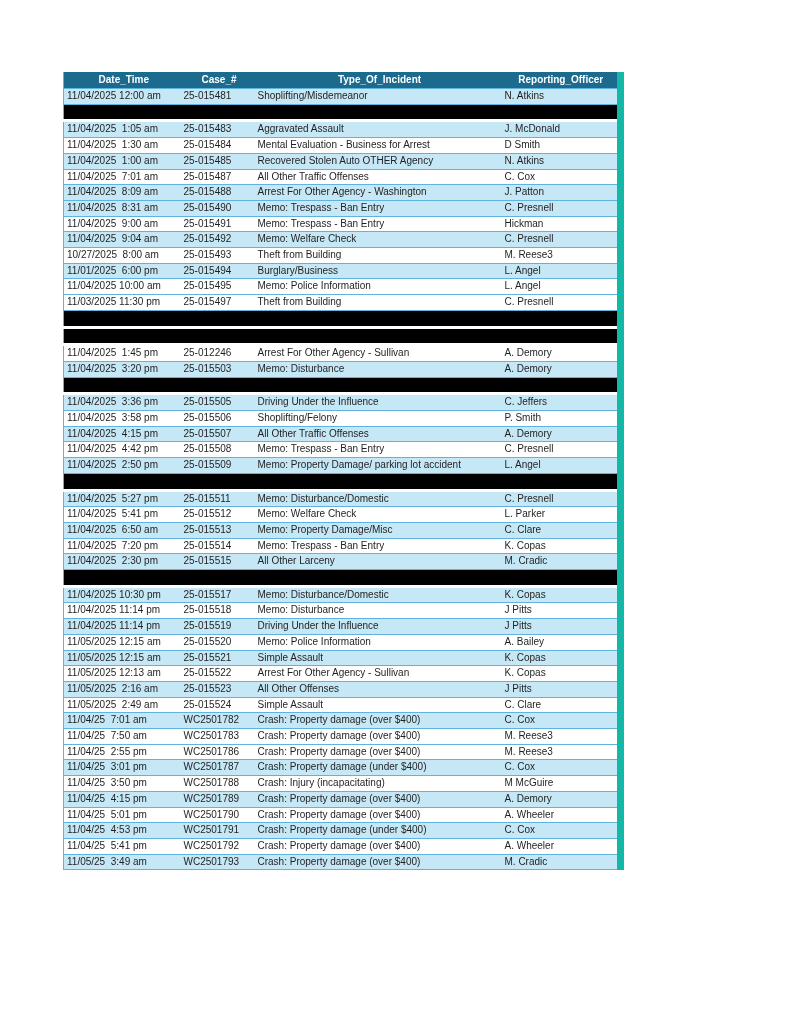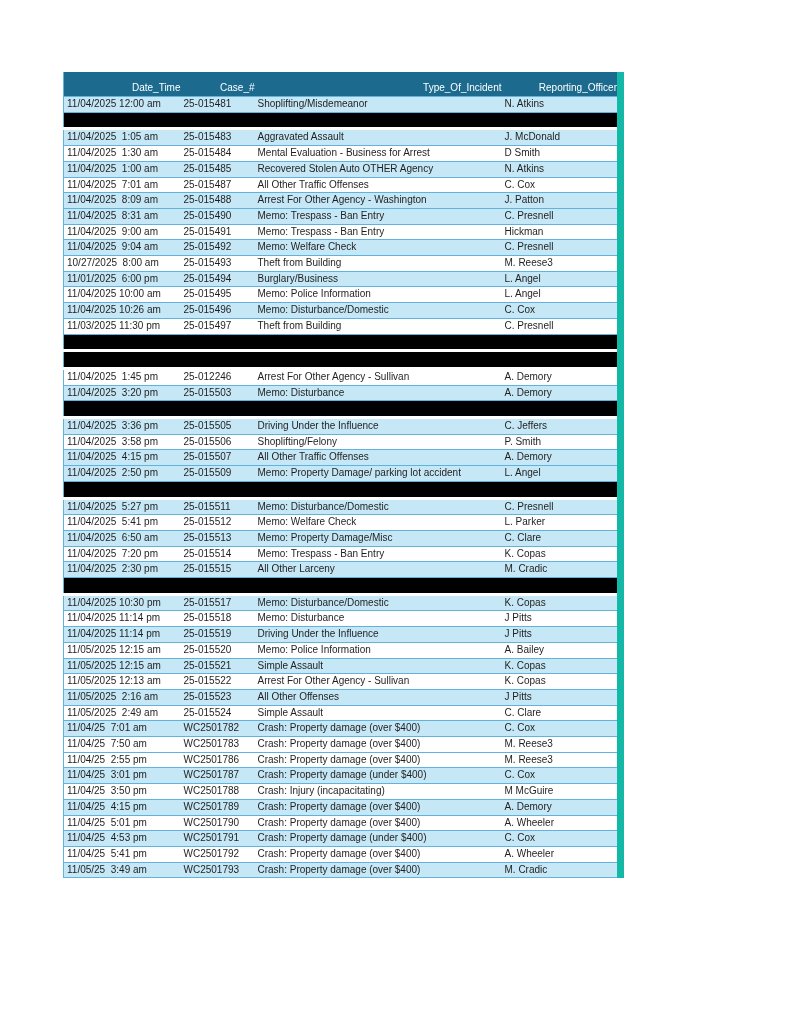--- a/index.html
+++ b/index.html
@@ -25,25 +25,25 @@
   }
   table.log-table col.c-date { width: 117px; }
   table.log-table col.c-case { width: 74px; }
   table.log-table col.c-type { width: 247px; }
   table.log-table col.c-officer { width: 119px; }
 
   table.log-table th {
     background: #1c6a8d;
     color: #ffffff;
     font-size: 10px;
-    font-weight: normal;
-    text-align: right;
+    font-weight: bold;
+    text-align: center;
     height: 15px;
     line-height: 15px;
-    padding: 8px 0 1px 3px;
+    padding: 0 0 1px 3px;
     border-bottom: 1px solid #5fb3dc;
     white-space: pre;
     overflow: hidden;
   }
   table.log-table td {
     font-size: 10px;
     color: #1f1f1f;
     height: 14.7px;
     line-height: 14.7px;
     padding: 0 0 0 3px;
@@ -154,26 +154,20 @@
           <td>25-015494</td>
           <td>Burglary/Business</td>
           <td>L. Angel</td>
         </tr>
         <tr class="row-white">
           <td>11/04/2025 10:00 am</td>
           <td>25-015495</td>
           <td>Memo: Police Information</td>
           <td>L. Angel</td>
         </tr>
-        <tr class="row-blue">
-          <td>11/04/2025 10:26 am</td>
-          <td>25-015496</td>
-          <td>Memo: Disturbance/Domestic</td>
-          <td>C. Cox</td>
-        </tr>
         <tr class="row-white">
           <td>11/03/2025 11:30 pm</td>
           <td>25-015497</td>
           <td>Theft from Building</td>
           <td>C. Presnell</td>
         </tr>
         <tr class="row-black">
           <td></td>
           <td></td>
           <td></td>
@@ -213,20 +207,26 @@
           <td>11/04/2025  3:58 pm</td>
           <td>25-015506</td>
           <td>Shoplifting/Felony</td>
           <td>P. Smith</td>
         </tr>
         <tr class="row-blue">
           <td>11/04/2025  4:15 pm</td>
           <td>25-015507</td>
           <td>All Other Traffic Offenses</td>
           <td>A. Demory</td>
+        </tr>
+        <tr class="row-white">
+          <td>11/04/2025  4:42 pm</td>
+          <td>25-015508</td>
+          <td>Memo: Trespass - Ban Entry</td>
+          <td>C. Presnell</td>
         </tr>
         <tr class="row-blue">
           <td>11/04/2025  2:50 pm</td>
           <td>25-015509</td>
           <td>Memo: Property Damage/ parking lot accident</td>
           <td>L. Angel</td>
         </tr>
         <tr class="row-black">
           <td></td>
           <td></td>

